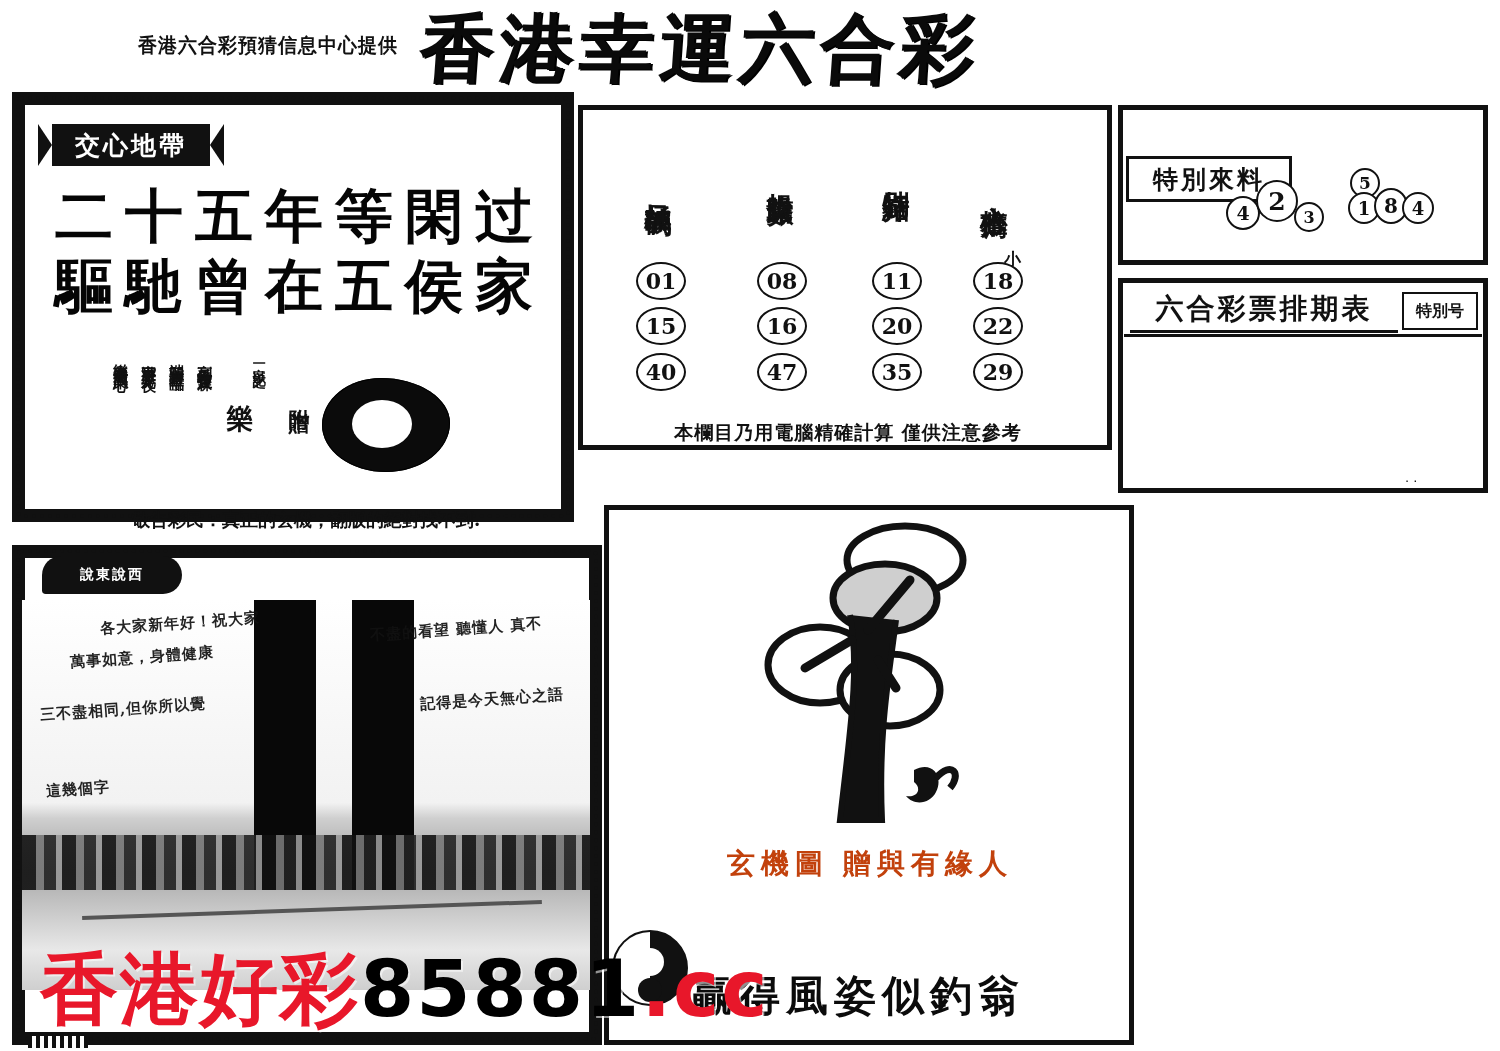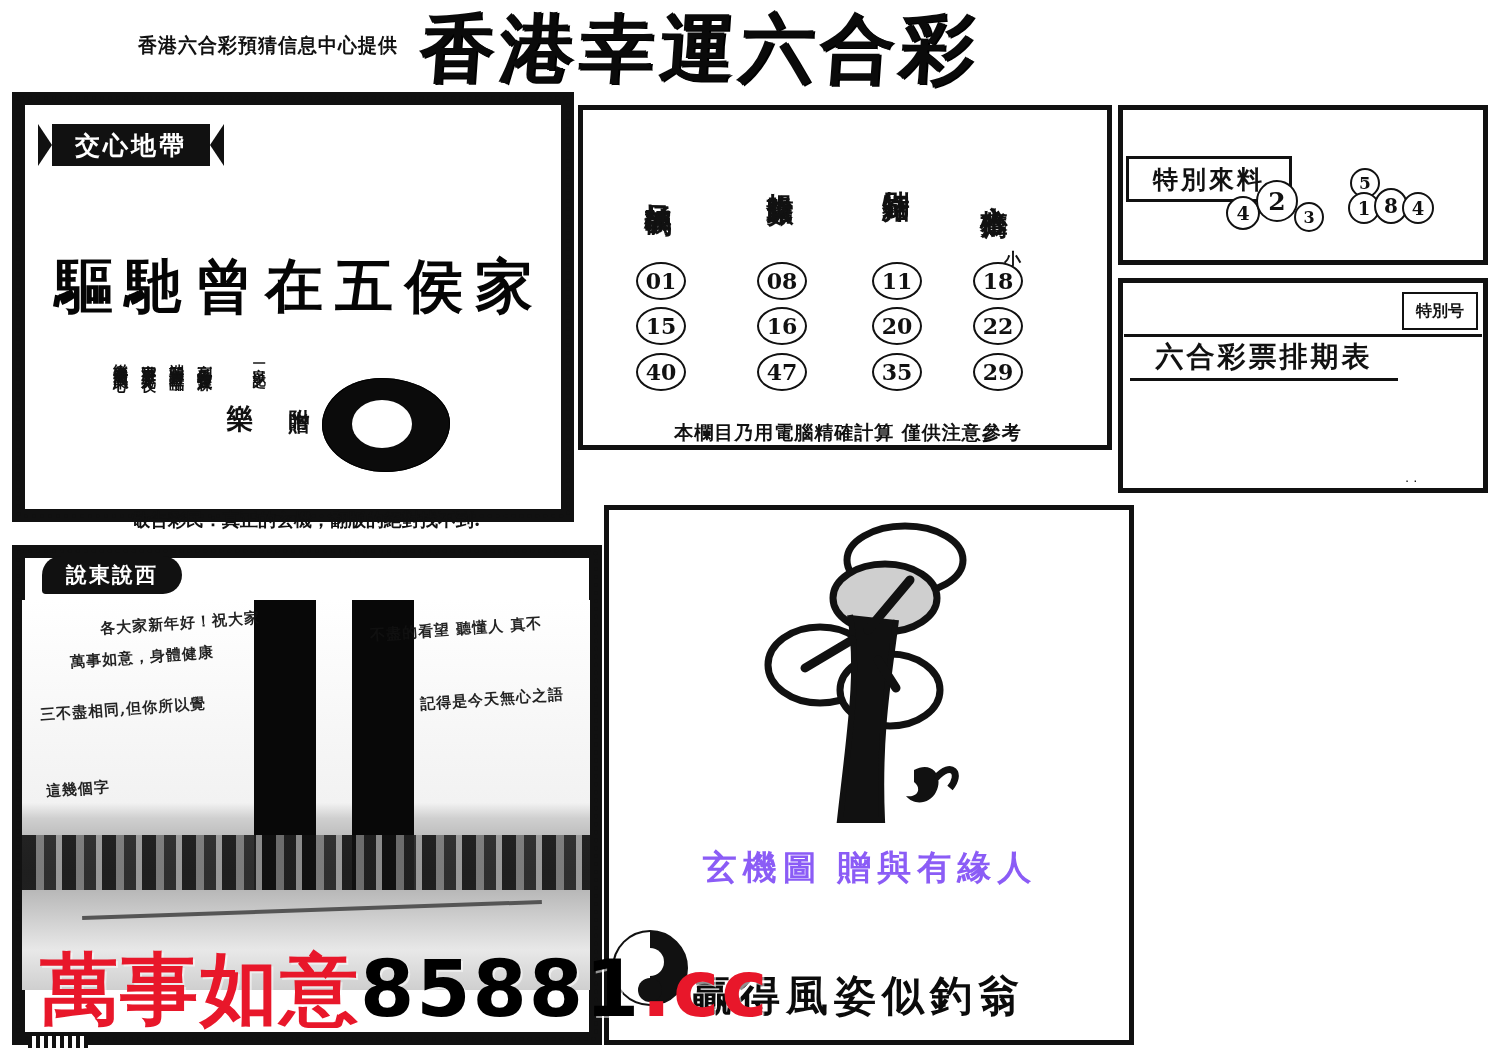--- a/index.html
+++ b/index.html
@@ -148,38 +148,37 @@
     position:absolute;border:2px solid #111;border-radius:50%;
     display:flex;align-items:center;justify-content:center;
     font-family:"DejaVu Serif",serif;font-weight:bold;color:#111;background:#fff;
   }
   .sched-title{
     position:absolute;left:1130px;top:288px;width:268px;height:42px;
     display:flex;align-items:center;justify-content:center;
     font-size:28px;font-weight:bold;letter-spacing:3px;
     font-family:"DejaVu Serif",serif;color:#111;
     border-bottom:3px solid #111;
-    margin-top:48px;
   }
   .sched-tag{
     position:absolute;left:1402px;top:292px;width:72px;height:34px;
     border:2px solid #111;display:flex;align-items:center;justify-content:center;
     font-size:16px;font-weight:bold;font-family:"DejaVu Serif",serif;color:#111;
   }
   .sched-divider{
     position:absolute;left:1124px;top:334px;width:358px;height:3px;background:#111;
   }
   .dots{position:absolute;left:1405px;top:470px;font-size:13px;color:#111;letter-spacing:4px;}
 
   
   .bl-badge{
     position:absolute;left:42px;top:556px;width:140px;height:38px;
     background:#111;color:#fff;border-radius:20px 20px 20px 4px;
     display:flex;align-items:center;justify-content:center;
-    font-size:21px;font-weight:bold;letter-spacing:2px;
+    font-size:14px;font-weight:bold;letter-spacing:2px;
     font-family:"DejaVu Serif",serif;
   }
   .photo{
     position:absolute;left:22px;top:600px;width:568px;height:390px;
     background:
       linear-gradient(180deg,#ffffff 0%,#f2f2f2 52%,#cfcfcf 56%,#9a9a9a 70%,#d9d9d9 100%);
     overflow:hidden;
   }
   .tower{position:absolute;background:#080808;}
   .t1{left:232px;top:0px;width:62px;height:300px;}
@@ -199,22 +198,22 @@
   }
   .hand-scrawl{
     position:absolute;color:#111;font-size:15px;font-weight:bold;
     font-family:"DejaVu Serif",serif;letter-spacing:1px;transform:rotate(-4deg);
     white-space:nowrap;opacity:.92;
   }
 
   
   .br-caption{
     position:absolute;left:620px;top:845px;width:500px;text-align:center;
-    font-size:34px;font-weight:bold;letter-spacing:6px;color:#8b5cf6;
-    font-family:Liberation Serif, serif;white-space:nowrap;
+    font-size:28px;font-weight:bold;letter-spacing:6px;color:#c2410c;
+    font-family:Liberation Sans, sans-serif;white-space:nowrap;
   }
   .br-verse{
     position:absolute;left:690px;width:430px;
     font-size:42px;font-weight:bold;color:#0b0b0b;letter-spacing:6px;
     font-family:"DejaVu Serif",serif;white-space:nowrap;
   }
   #verse1{top:918px;}
   #verse2{top:968px;}
   .yinyang{
     position:absolute;left:612px;top:930px;width:72px;height:72px;border-radius:50%;
@@ -248,20 +247,21 @@
 </head>
 <body>
 
 <div class="page">
 
   <div class="hdr-sub">香港六合彩預猜信息中心提供</div>
   <div class="hdr-title">香港幸運六合彩</div>
 
   <div class="frame" id="panel-left"></div>
   <div class="ribbon">交心地帶</div>
+  <div class="couplet" id="couplet1">二十五年等閑过</div>
   <div class="couplet" id="couplet2">驅馳曾在五侯家</div>
 
   <div class="vcol" style="left:196px;top:352px;height:118px;">高列千峰寶炬森</div>
   <div class="vcol" style="left:168px;top:352px;height:118px;">端門方喜翠華臨</div>
   <div class="vcol" style="left:140px;top:352px;height:118px;">宸游不厭三元夜</div>
   <div class="vcol" style="left:112px;top:352px;height:118px;">樂事還同萬樂心</div>
   <div class="vcol" style="left:252px;top:356px;height:96px;font-size:13px;">一字以記之</div>
   <div class="vc-title" style="left:222px;top:382px;">樂</div>
 
   <div class="gift-label">附贈：</div>
@@ -343,17 +343,17 @@
     <path d="M152 120 L105 148 M168 110 L210 60 M178 140 L196 168" stroke="#111" stroke-width="9" fill="none" stroke-linecap="round"></path>
     <path d="M214 250 c18 -10 30 6 22 22 c-6 12 -22 14 -30 4 c12 2 16 -8 8 -14 z" fill="#111"></path>
     <path d="M236 258 c16 -18 26 -4 14 10" fill="none" stroke="#111" stroke-width="7"></path>
   </svg>
 
   <div class="br-caption">玄機圖  贈與有緣人</div>
   <div class="yinyang"></div>
   <div class="br-verse" id="verse2">贏得風姿似釣翁</div>
 
   <div class="wm">
-    <span>萬事如意</span><span class="num">85881</span><span class="cc">.cc</span>
+    <span>香港好彩</span><span class="num">85881</span><span class="cc">.cc</span>
   </div>
 
   <div class="bottom-strip"></div>
 </div>
 
 </body></html>

